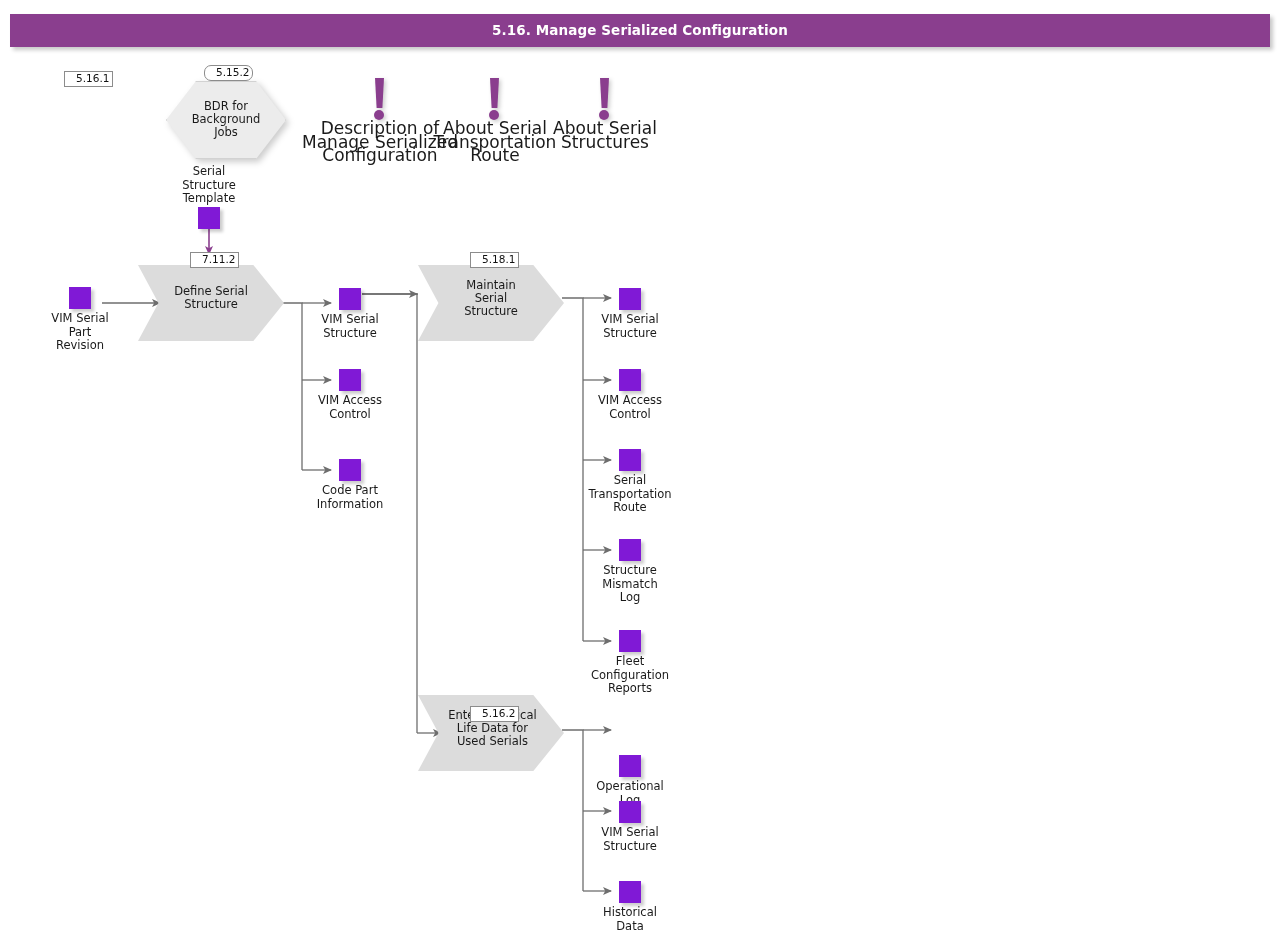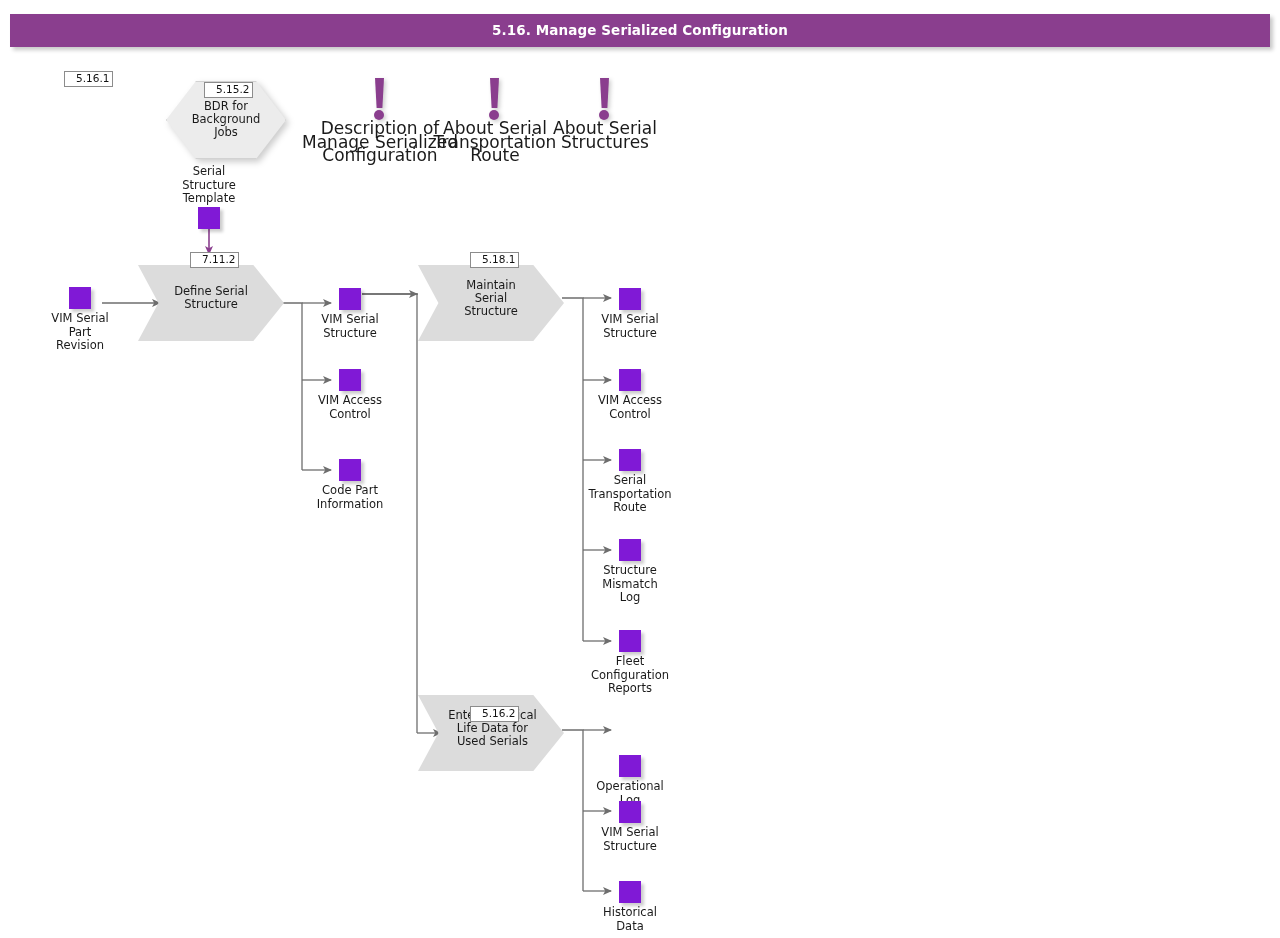--- a/index.html
+++ b/index.html
@@ -185,21 +185,21 @@
   </svg>
 
   <div class="tagbox" style="left:64px; top:71px;">5.16.1</div>
 
   <div class="hex-wrap" style="left:166px; top:81px;">
     <div class="hex">
       <div class="hex-shape"></div>
     </div>
     <div class="hex-label" style="top:19px;">BDR for<br>Background<br>Jobs</div>
   </div>
-  <div class="tagbox" style="left:204px; top:82px;">5.15.2</div>
+  <div class="tagbox" style="left:204px; top:65px;border-radius:7px;">5.15.2</div>
 
   <div class="info-wrap" style="left:300px; top:78px; width:160px;">
     <div class="info-bang">
       <div class="bang-stem"></div>
       <div class="bang-dot"></div>
     </div>
     <div class="info-label">Description of<br>Manage Serialized<br>Configuration</div>
   </div>
 
   <div class="info-wrap" style="left:425px; top:78px; width:140px;">

